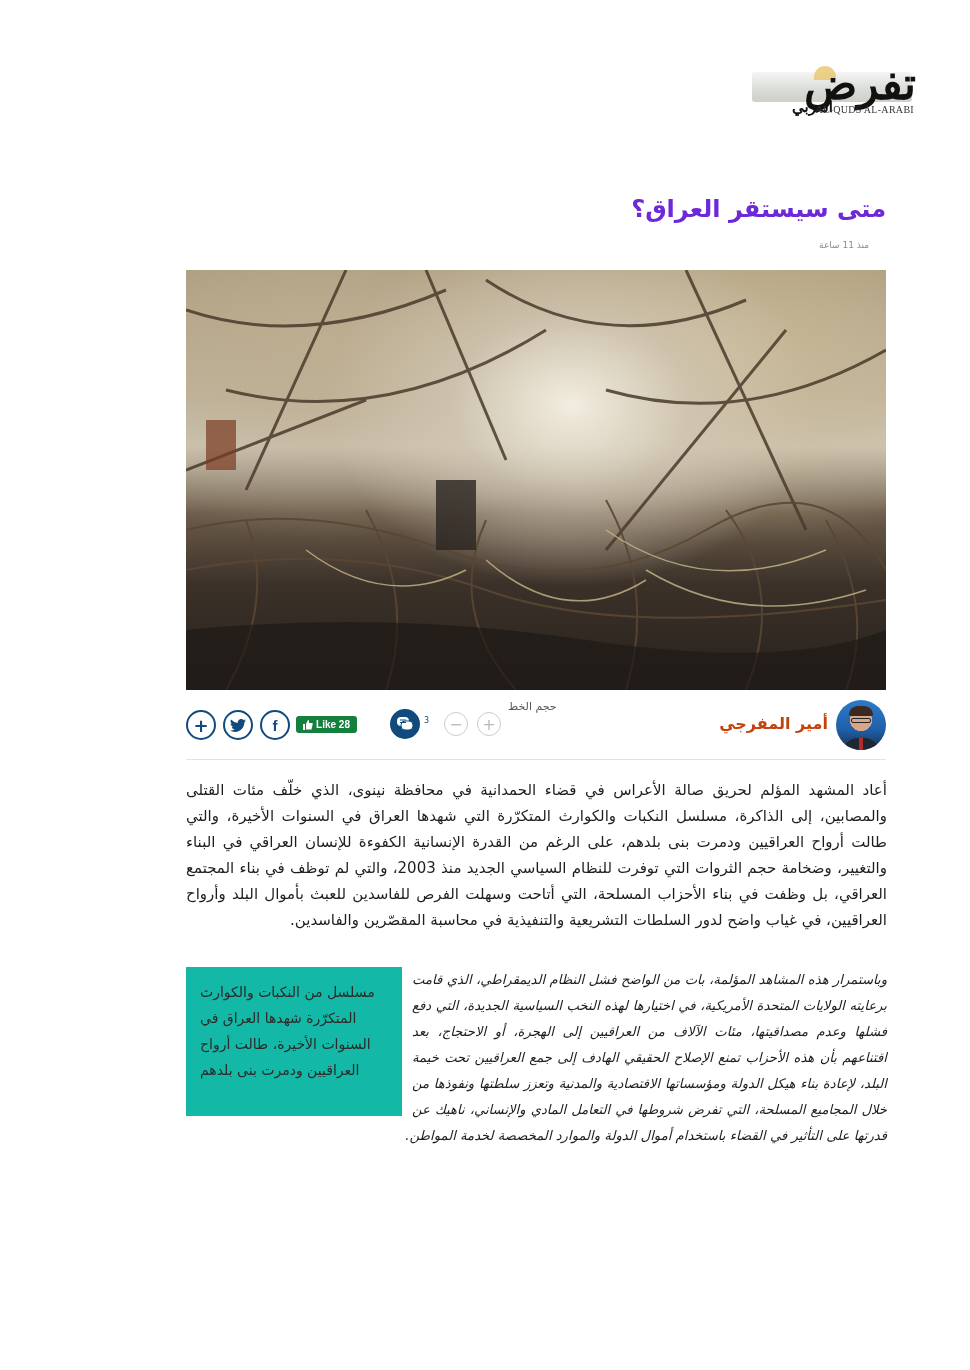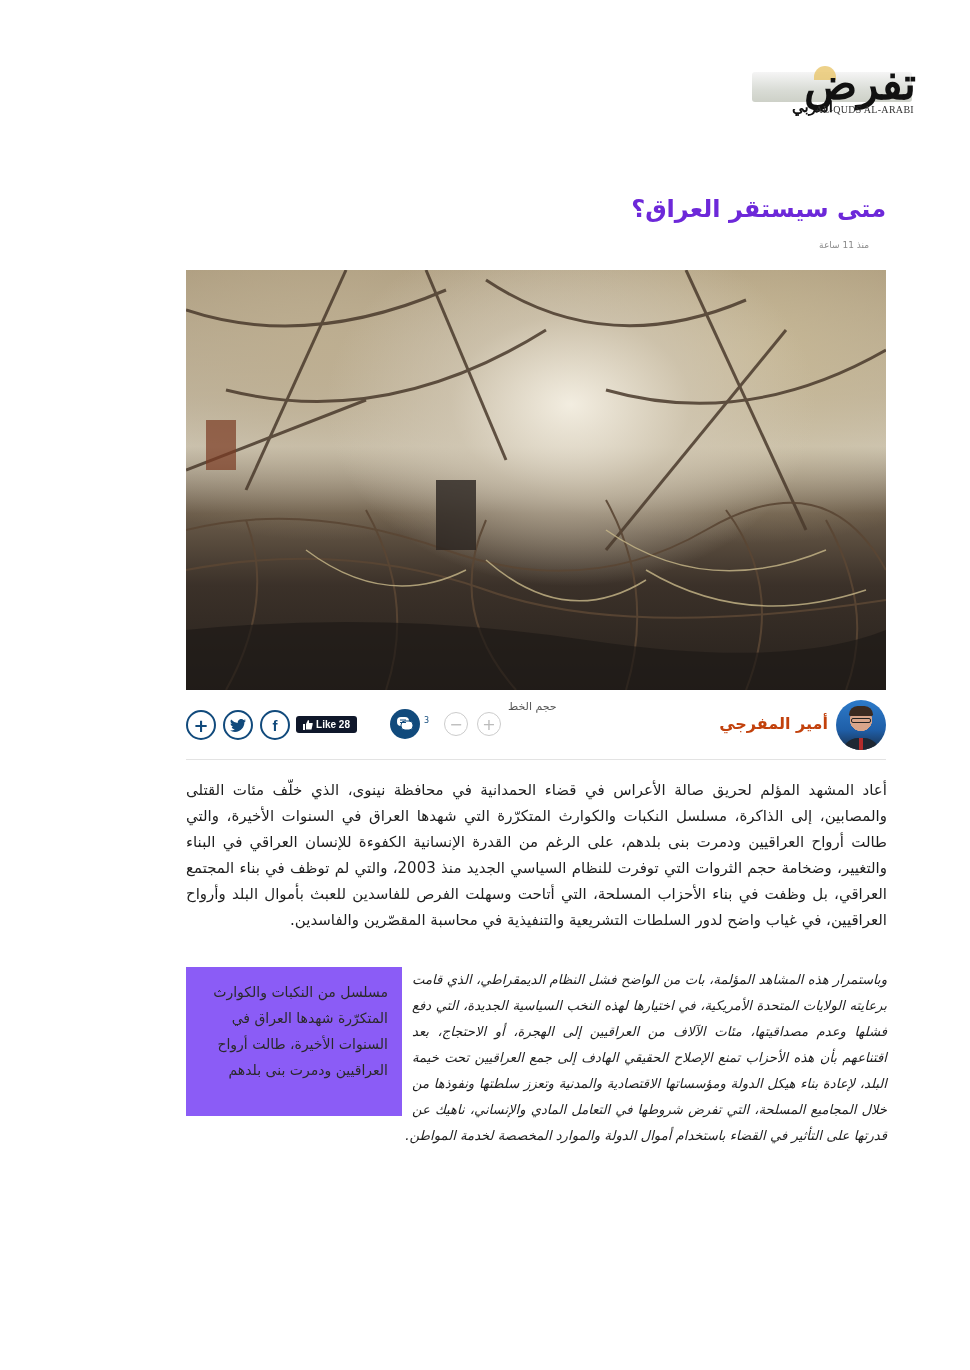--- a/index.html
+++ b/index.html
@@ -34,31 +34,31 @@
   .avatar .tie { position: absolute; left: 23px; top: 38px; width: 4px; height: 12px; background: #b22b2b; }
   .author { position: absolute; right: 58px; top: 14px; font-size: 16px; font-weight: bold; color: #c2410c; direction: rtl; }
 
   .font-size-label { position: absolute; left: 322px; top: 0; font-size: 11px; color: #555; direction: rtl; }
   .circ { position: absolute; border-radius: 50%; display: flex; align-items: center; justify-content: center; }
   .font-plus { left: 291px; top: 12px; width: 24px; height: 24px; border: 1px solid #ccc; color: #bbb; font-size: 16px; }
   .font-minus { left: 258px; top: 12px; width: 24px; height: 24px; border: 1px solid #ccc; color: #bbb; font-size: 16px; }
   .comments-btn { left: 204px; top: 9px; width: 30px; height: 30px; background: #114a7c; }
   .comments-count { position: absolute; left: 238px; top: 16px; font-size: 8px; color: #114a7c; }
 
-  .like-btn { position: absolute; left: 110px; top: 16px; width: 61px; height: 17px; background: #0f172a; border-radius: 3px; color: #fff; font-family: "Liberation Sans", sans-serif; font-size: 10px; font-weight: bold; display: flex; align-items: center; justify-content: center; gap: 3px; }
+  .like-btn { position: absolute; left: 110px; top: 16px; width: 61px; height: 17px; background: #15803d; border-radius: 3px; color: #fff; font-family: "Liberation Sans", sans-serif; font-size: 10px; font-weight: bold; display: flex; align-items: center; justify-content: center; gap: 3px; }
   .share-circ { width: 30px; height: 30px; border: 2px solid #114a7c; top: 10px; color: #114a7c; }
   .fb-share { left: 74px; }
   .tw-share { left: 37px; }
   .more-share { left: 0px; }
 
   .article { position: absolute; left: 186px; width: 701px; direction: rtl; text-align: justify; font-family: "DejaVu Sans", sans-serif; font-size: 15px; line-height: 26px; color: #1e1e1e; }
   .p1 { top: 777px; }
   .p2-wrap { position: absolute; left: 186px; top: 967px; width: 701px; direction: rtl; }
-  .pullquote { position: absolute; left: 0; top: 0; width: 216px; height: 149px; background: #8b5cf6; border-right: 0; direction: rtl; padding: 12px 14px 10px 14px;
-    font-size: 14px; line-height: 26px; color: #2a2a2a; text-align: right; }
+  .pullquote { position: absolute; left: 0; top: 0; width: 216px; height: 149px; background: #14b8a6; border-right: 0; direction: rtl; padding: 12px 14px 10px 14px;
+    font-size: 14px; line-height: 26px; color: #2a2a2a; text-align: left; }
   .p2 { position: absolute; left: 0; top: 0; width: 701px; font-size: 13.2px; line-height: 26px; color: #1e1e1e; text-align: justify; font-style: italic; }
   .p2 .float-spacer { float: left; width: 226px; height: 152px; }
 </style>
 </head>
 <body>
 
 <div class="logo">
   <div class="logo-skyline"></div>
   <div class="logo-dome"></div>
   <div class="logo-sub">العربي</div>

